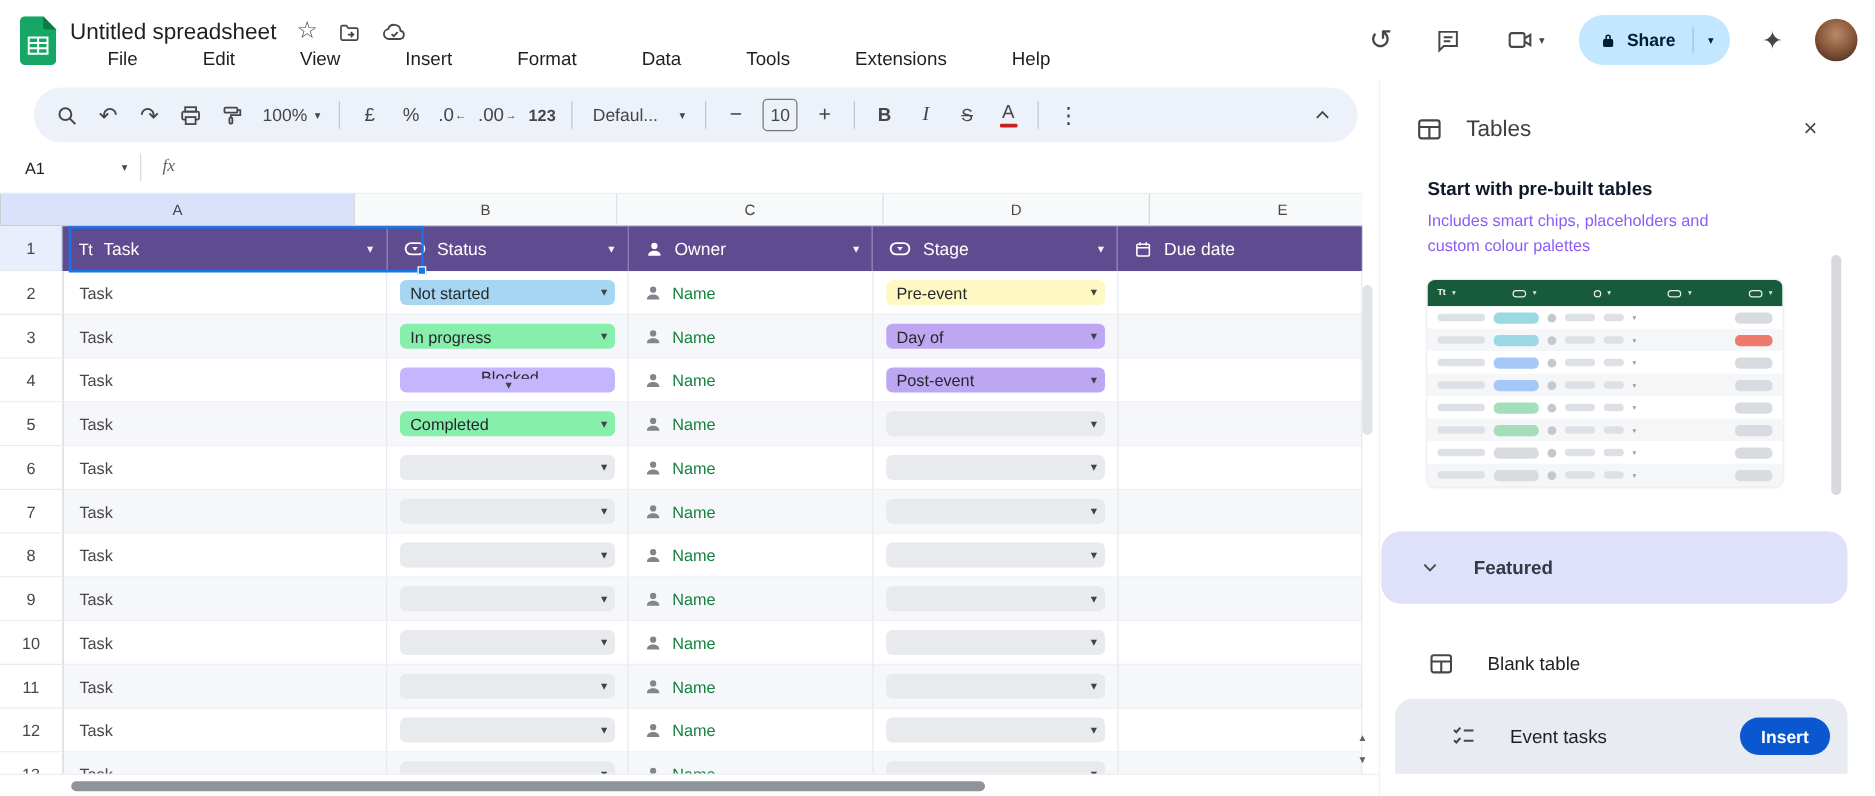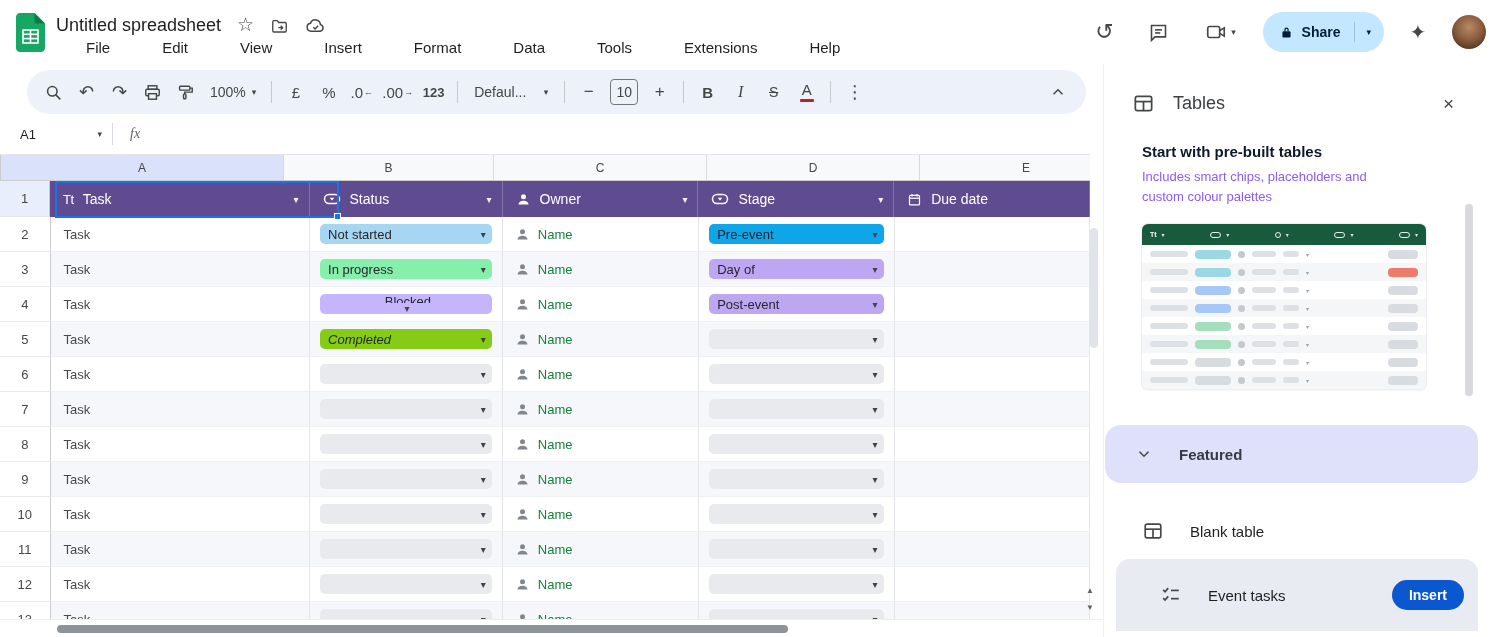--- a/index.html
+++ b/index.html
@@ -138,21 +138,21 @@
 
   .featured { margin:36px 22px 0 1px; height:58px; border-radius:16px; display:flex; align-items:center;
     gap:26px; padding-left:30px; cursor:pointer; }
   .featured-label { font-size:15px; font-weight:bold; color:#333a45; }
   .featured svg { color:#444746; }
 
   .panel-list { margin:20px 22px 0 12px; }
   .panel-item { height:56px; border-radius:14px; display:flex; align-items:center; gap:26px;
     padding:0 14px 0 26px; font-size:15px; color:#1f1f1f; cursor:pointer; }
   .panel-item .item-icon { color:#444746; display:flex; align-items:center; }
-  .panel-item.active { background:#e9ebf2; height:72px; border-radius:14px 14px 0 0;padding-left:44px; }
+  .panel-item.active { background:#e9ebf2; height:60px; border-radius:14px 14px 0 0;padding-left:44px; }
   .insert-btn { margin-left:auto; height:30px; padding:0 17px; border:none; border-radius:16px;
     color:#fff; font-size:14px; font-weight:bold; display:flex; align-items:center; cursor:pointer; }
 
   .panel-scroll { position:absolute; right:27px; top:140px; width:8px; height:192px;
     background:#d7d9dd; border-radius:4px; cursor:pointer; }
 </style>
 </head>
 <body>
 
 <div class="app">
@@ -392,21 +392,21 @@
                 </div>
               </div>
               <div class="cell col-c owner-cell">
                 <svg viewBox="0 0 24 24" width="15" height="15" fill="currentColor">
                   <circle cx="12" cy="7.6" r="4"></circle>
                   <path d="M4 20 c0-4.2 4-6.2 8-6.2 s8 2 8 6.2 Z"></path>
                 </svg>
                 <span class="owner-name">Name</span>
               </div>
               <div class="cell col-d">
-                <div class="chip" style="background: #0ea5e9; align-items: center;">
+                <div class="chip" style="background: #fef9c3; align-items: center;">
                   <span class="chip-label">Pre-event</span>
                   <span class="chip-caret">▾</span>
                 </div>
               </div>
               <div class="cell col-e"></div>
             </div>
             <div class="grid-row banded">
               <div class="row-hdr">3</div>
               <div class="cell col-a">
                 <span class="task-text">Task</span>
@@ -457,21 +457,21 @@
                 </div>
               </div>
               <div class="cell col-e"></div>
             </div>
             <div class="grid-row banded">
               <div class="row-hdr">5</div>
               <div class="cell col-a">
                 <span class="task-text">Task</span>
               </div>
               <div class="cell col-b">
-                <div class="chip" style="background: #84cc16; font-style: italic;">
+                <div class="chip" style="background: #86efac;">
                   <span class="chip-label">Completed</span>
                   <span class="chip-caret">▾</span>
                 </div>
               </div>
               <div class="cell col-c owner-cell">
                 <svg viewBox="0 0 24 24" width="15" height="15" fill="currentColor">
                   <circle cx="12" cy="7.6" r="4"></circle>
                   <path d="M4 20 c0-4.2 4-6.2 8-6.2 s8 2 8 6.2 Z"></path>
                 </svg>
                 <span class="owner-name">Name</span>

